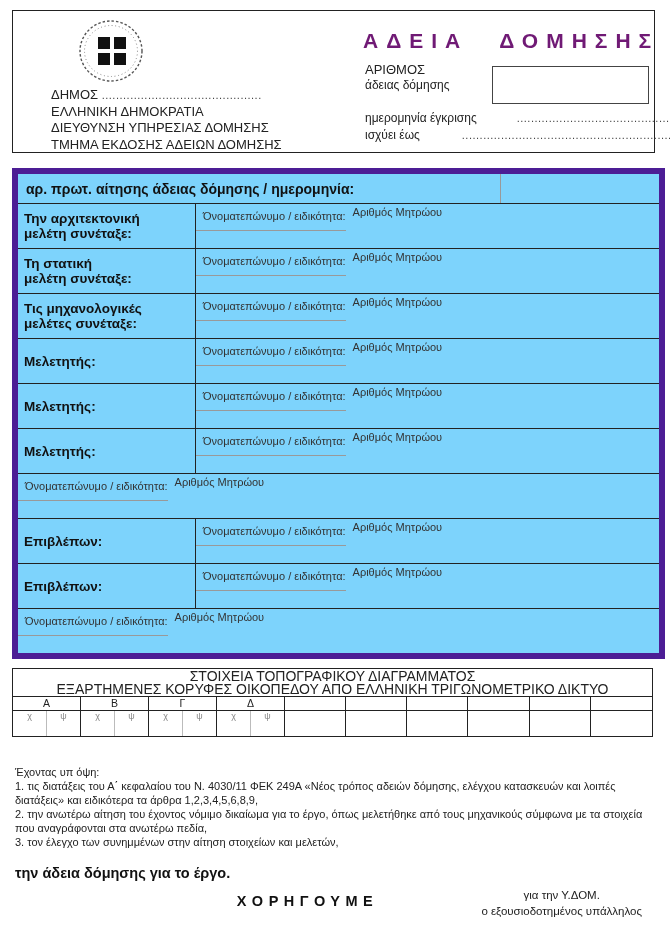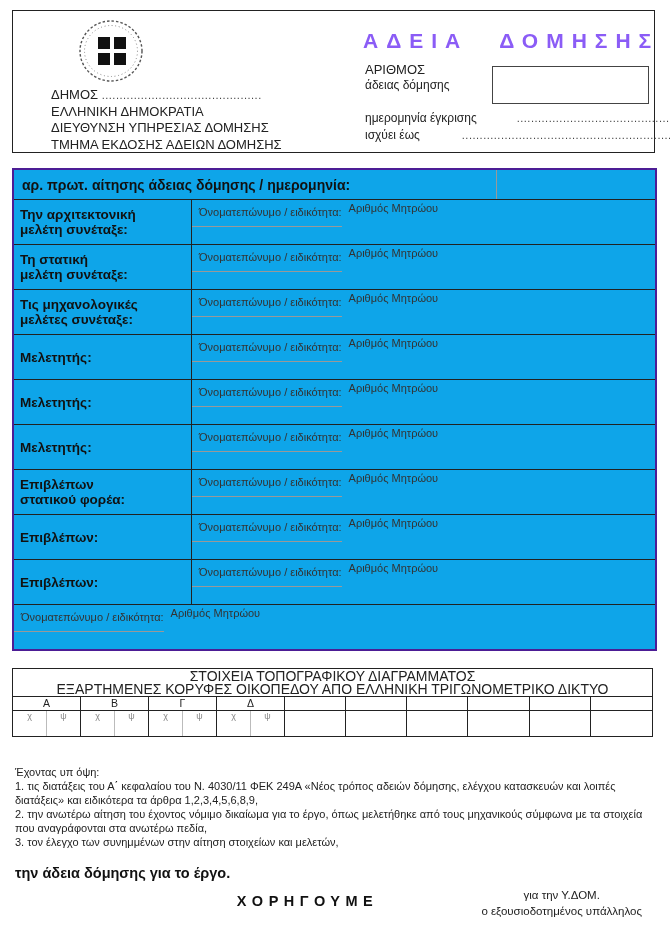--- a/index.html
+++ b/index.html
@@ -14,38 +14,38 @@
   .header-box{
     position:absolute;left:12px;top:10px;width:641px;height:141px;
     border:1px solid #222;
   }
   .seal{position:absolute;left:65px;top:8px;width:66px;height:64px;}
   .org-block{position:absolute;left:38px;top:76px;font-size:13px;line-height:16.5px;color:#222;}
   .org-line{white-space:nowrap;}
   .hdr-title{
     position:absolute;left:350px;top:18px;width:290px;
     font-size:21px;font-weight:bold;letter-spacing:8px;word-spacing:18px;
-    color:#8b5cf6;white-space:nowrap;
+    color:#701a75;white-space:nowrap;
   }
   .num-label1{position:absolute;left:352px;top:51px;font-size:13px;color:#222;}
   .num-label2{position:absolute;left:352px;top:67px;font-size:12px;color:#222;}
   .num-box{
     position:absolute;left:479px;top:55px;width:155px;height:36px;
     border:1px solid #444;background:#fff;
   }
   .date-row1{position:absolute;left:352px;top:100px;font-size:12px;color:#222;white-space:nowrap;}
   .date-row2{position:absolute;left:352px;top:117px;font-size:12px;color:#222;white-space:nowrap;}
   .dots{color:#444;letter-spacing:0.5px;font-size:11px;}
   .gap1{display:inline-block;width:40px;}
   .gap2{display:inline-block;width:42px;}
 
   
   .main-table{
     position:absolute;left:12px;top:168px;width:641px;
-    border:2px solid #4c1d95;background:#0ea5e9;
+    border:6px solid #4c1d95;background:#7dd3fc;
   }
   .phead{display:flex;height:29px;border-bottom:1px solid #222;}
   .plabel{flex:1;display:flex;align-items:center;padding-left:8px;font-size:14px;font-weight:bold;color:#111;}
   .pvalue{width:158px;border-left:1px solid #999;}
   .mrow{display:flex;height:44px;border-bottom:1px solid #222;justify-content:center;}
   .mrow:last-child{border-bottom:none;}
   .mlabel{
     width:167px;border-right:1px solid #222;display:flex;align-items:center;
     padding:0 4px 0 6px;font-size:13.5px;font-weight:bold;line-height:15px;
     color:#111;white-space:pre-line;box-sizing:content-box;
@@ -160,22 +160,20 @@
         </div>
     </div>
     <div class="mrow">
       <div class="mlabel">Μελετητής:</div>
       <div class="mright">
           <div class="mname">Όνοματεπώνυμο / ειδικότητα:</div>
           <div class="mreg">Αριθμός Μητρώου</div>
         </div>
     </div>
     <div class="mrow">
-      <div class="mlabel">Επιβλέπων
-στατικού φορέα:</div>
       <div class="mright">
           <div class="mname">Όνοματεπώνυμο / ειδικότητα:</div>
           <div class="mreg">Αριθμός Μητρώου</div>
         </div>
     </div>
     <div class="mrow">
       <div class="mlabel">Επιβλέπων:</div>
       <div class="mright">
           <div class="mname">Όνοματεπώνυμο / ειδικότητα:</div>
           <div class="mreg">Αριθμός Μητρώου</div>

